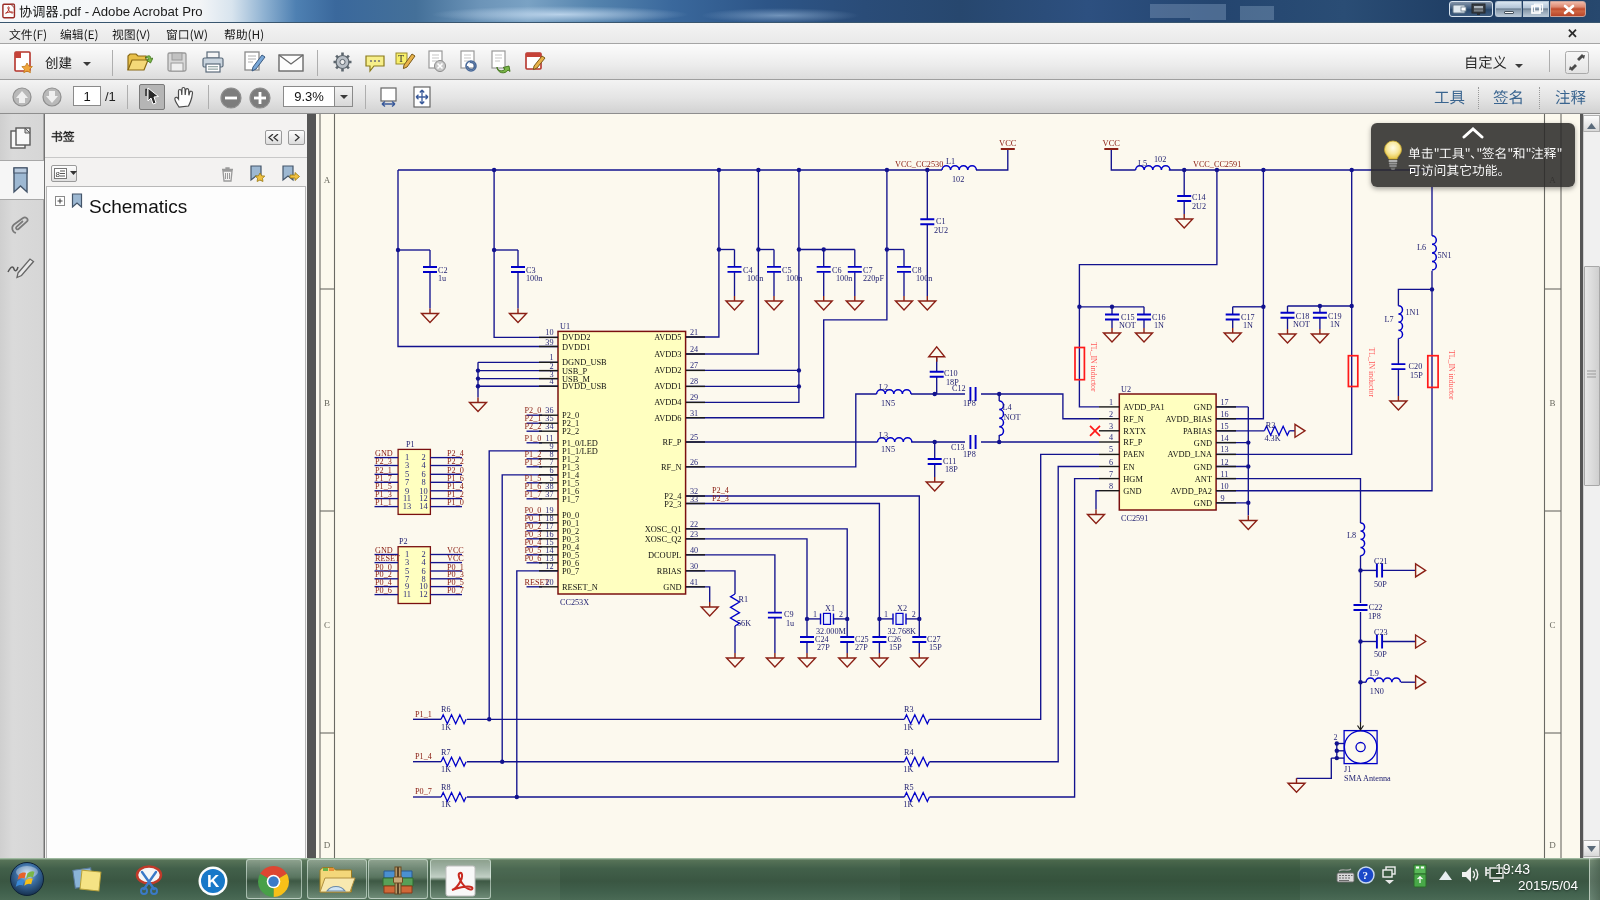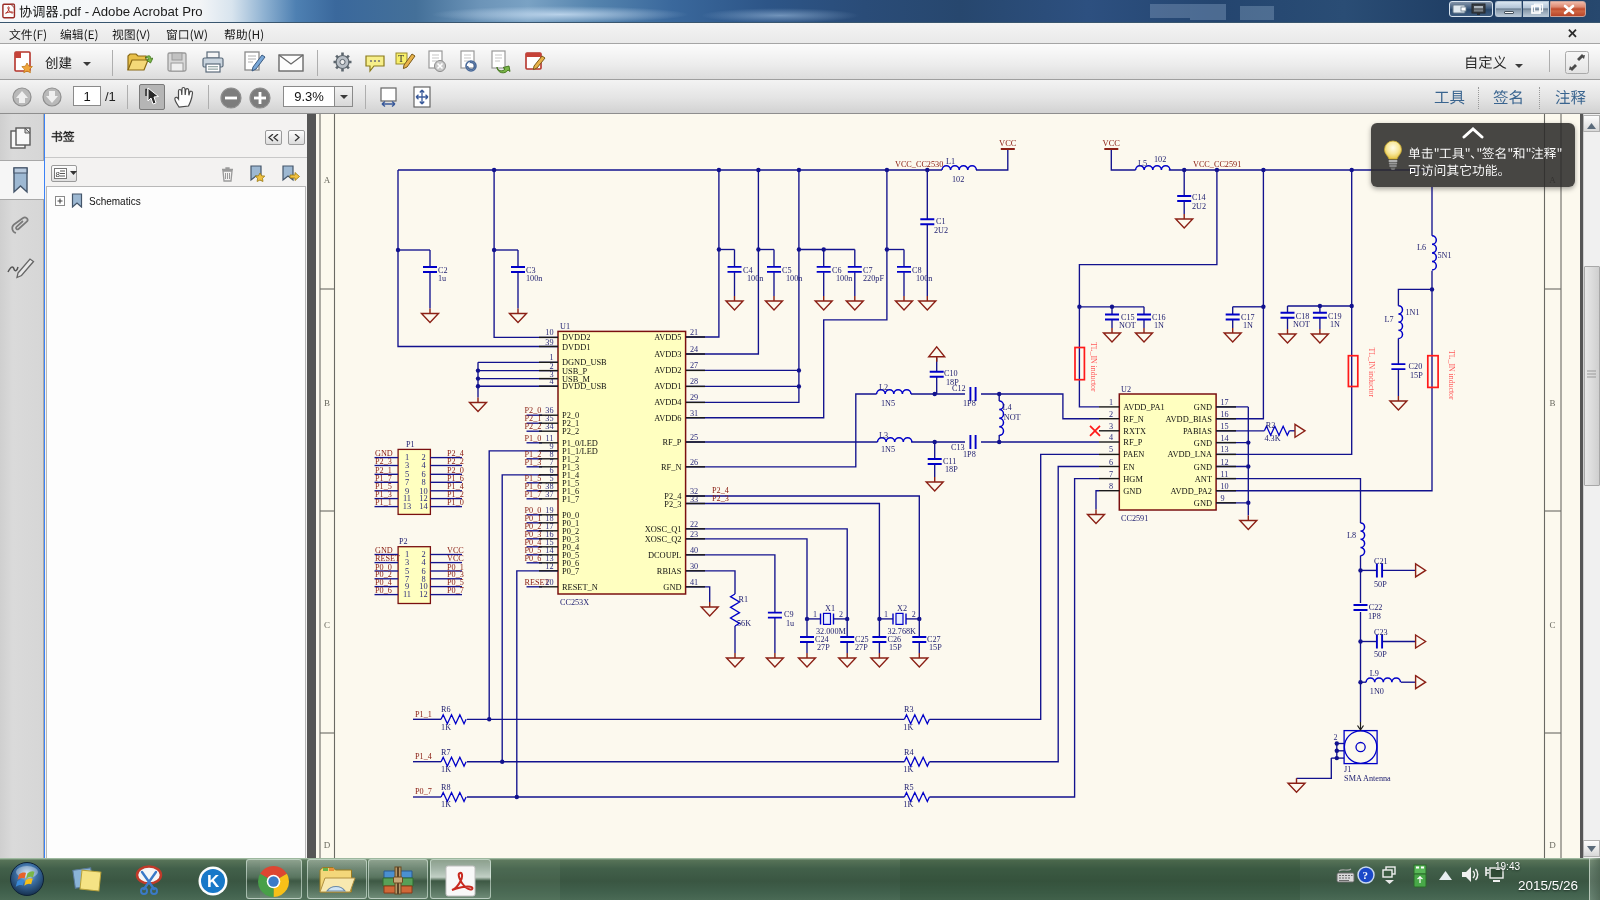--- a/index.html
+++ b/index.html
@@ -1,15 +1,15 @@
 <!DOCTYPE html>
 <html><head><meta charset="utf-8"><style>
 *{margin:0;padding:0;box-sizing:border-box}
 html,body{width:1600px;height:900px;overflow:hidden;font-family:"Liberation Sans",sans-serif}
-#root{position:relative;width:1600px;height:900px;background:#3b82f6}
+#root{position:relative;width:1600px;height:900px;background:#737373}
 .abs{position:absolute}
 </style></head><body>
 <div id="root">
 
 <div class="abs" style="left:0;top:0;width:1600px;height:23px;
 background:linear-gradient(90deg,#f6f8fa 0%,#f3f5f7 12.5%,#d8e4ee 14.5%,#8fb2d2 16.5%,#4e80b2 18.5%,#3a689c 21%,#447099 26%,#6c94b8 30%,#7aa2c4 33%,#5584ae 37%,#3a689c 42%,#2d5587 48%,#2a4c78 54%,#27476e 60%,#2d5080 68%,#24456f 76%,#2a4d75 84%,#1e3c62 92%,#27486e 100%)">
 <div class="abs" style="left:430px;top:6px;width:260px;height:17px;background:radial-gradient(ellipse at center,rgba(205,225,245,.8),rgba(205,225,245,0) 70%)"></div>
 <div class="abs" style="left:700px;top:8px;width:160px;height:15px;background:radial-gradient(ellipse at center,rgba(170,200,230,.55),rgba(170,200,230,0) 70%)"></div>
 <div class="abs" style="left:1150px;top:4px;width:40px;height:14px;background:rgba(190,210,235,.25)"></div>
 <div class="abs" style="left:1190px;top:4px;width:36px;height:16px;background:rgba(170,195,225,.3)"></div>
@@ -270,21 +270,21 @@
 <path d="M10 11 h5 v-2.5 l4.5 4 -4.5 4 v-2.5 h-5z" fill="#f0c040" stroke="#9a7a10" stroke-width=".8"></path>
     </svg>
     <div class="abs" style="left:46px;top:186px;width:260px;height:672px;background:#fdfdfd;border:1px solid #b8b8b8;border-bottom:none"></div>
     <svg class="abs" style="left:55px;top:196px" width="10" height="10" viewBox="0 0 10 10">
 <rect x="0.5" y="0.5" width="9" height="9" fill="#fff" stroke="#8a8a8a"></rect>
 <path d="M2.5 5 h5 M5 2.5 v5" stroke="#444" stroke-width="1.1"></path>
     </svg>
     <svg class="abs" style="left:71px;top:193px" width="12" height="15" viewBox="0 0 12 15">
 <path d="M1.5 1 h9 v13 l-4.5-4 -4.5 4z" fill="#9db8d2" stroke="#44556a" stroke-width="1.2"></path>
     </svg>
-    <div class="abs" style="left:89px;top:196px;font-size:10px;color:#111">Schematics</div>
+    <div class="abs" style="left:89px;top:196px;font-size:19px;color:#111">Schematics</div>
     <div class="abs" style="left:307px;top:114px;width:11.5px;height:744px;background:#565656"></div>
     <div class="abs" style="left:1576px;top:114px;width:7px;height:744px;background:#565656"></div>
     <div class="abs" style="left:1583px;top:114px;width:17px;height:744px;background:#f0f0f0;border-left:1px solid #d0d0d0"></div>
 <div class="abs" style="left:1583px;top:115px;width:17px;height:17px;background:linear-gradient(180deg,#fdfdfd,#d8d8d8);border:1px solid #b0b0b0"></div>
 <svg class="abs" style="left:1587px;top:123px" width="9" height="6">
       <path d="M4.5 0 L9 6 H0z" fill="#5a6a7a"></path>
     </svg>
 <div class="abs" style="left:1583.5px;top:266px;width:16px;height:220px;background:linear-gradient(90deg,#e8e8e8,#cfcfcf);border:1px solid #a8a8a8;border-radius:1px"></div>
 <svg class="abs" style="left:1587px;top:370px" width="9" height="10">
       <path d="M0 1h9M0 4h9M0 7h9" stroke="#999" stroke-width="1"></path>
@@ -388,22 +388,22 @@
     </svg>
     <svg class="abs" style="left:1461px;top:866px" width="18" height="17" viewBox="0 0 18 17">
 <path d="M1 6 h4 l5-5 v15 l-5-5 h-4z" fill="#f0f0f0"></path>
 <path d="M12 5 a5 5 0 0 1 0 7 M14.5 3 a8 8 0 0 1 0 11" stroke="#f0f0f0" stroke-width="1.5" fill="none"></path>
     </svg>
     <svg class="abs" style="left:1484px;top:866px" width="20" height="18" viewBox="0 0 20 18">
 <rect x="6" y="2" width="13" height="10" fill="#2f4a35" stroke="#f0f0f0" stroke-width="1.4"></rect>
 <rect x="9" y="14" width="7" height="2" fill="#f0f0f0"></rect>
 <path d="M2 1 v9 M2 4 h3 M2 7 h3" stroke="#f0f0f0" stroke-width="1.6"></path>
     </svg>
-    <div class="abs" style="left:1495px;top:861px;width:46px;font-size:10px;color:#fff;text-shadow:0 1px 2px #203026">19:43</div>
-    <div class="abs" style="left:1518px;top:878px;width:70px;font-size:13.5px;color:#fff;text-shadow:0 1px 2px #203026">2015/5/26</div>
+    <div class="abs" style="left:1495px;top:861px;width:46px;font-size:14px;color:#fff;text-shadow:0 1px 2px #203026">19:43</div>
+    <div class="abs" style="left:1518px;top:878px;width:70px;font-size:13.5px;color:#fff;text-shadow:0 1px 2px #203026">2015/5/04</div>
     <div class="abs" style="left:1589px;top:858px;width:11px;height:42px;background:linear-gradient(90deg,rgba(255,255,255,.18),rgba(90,110,95,.6));border-left:1px solid #b8c8ba"></div>
     <svg class="abs" style="left:316px;top:114px" width="1264" height="744" viewBox="316 114 1264 744" font-family="Liberation Serif, serif">
       <rect x="316" y="114" width="1264" height="744" fill="#fcf9ee"></rect>
       <line x1="320" y1="114" x2="320" y2="858" stroke="#6a6a64" stroke-width="1.1"></line>
       <line x1="334.5" y1="114" x2="334.5" y2="858" stroke="#6a6a64" stroke-width="1.1"></line>
       <line x1="1544.5" y1="114" x2="1544.5" y2="858" stroke="#6a6a64" stroke-width="1.1"></line>
       <line x1="1561" y1="114" x2="1561" y2="858" stroke="#6a6a64" stroke-width="1.1"></line>
       <line x1="320" y1="289" x2="334.5" y2="289" stroke="#6a6a64" stroke-width="1.1"></line>
       <line x1="1544.5" y1="289" x2="1561" y2="289" stroke="#6a6a64" stroke-width="1.1"></line>
       <line x1="320" y1="511" x2="334.5" y2="511" stroke="#6a6a64" stroke-width="1.1"></line>

